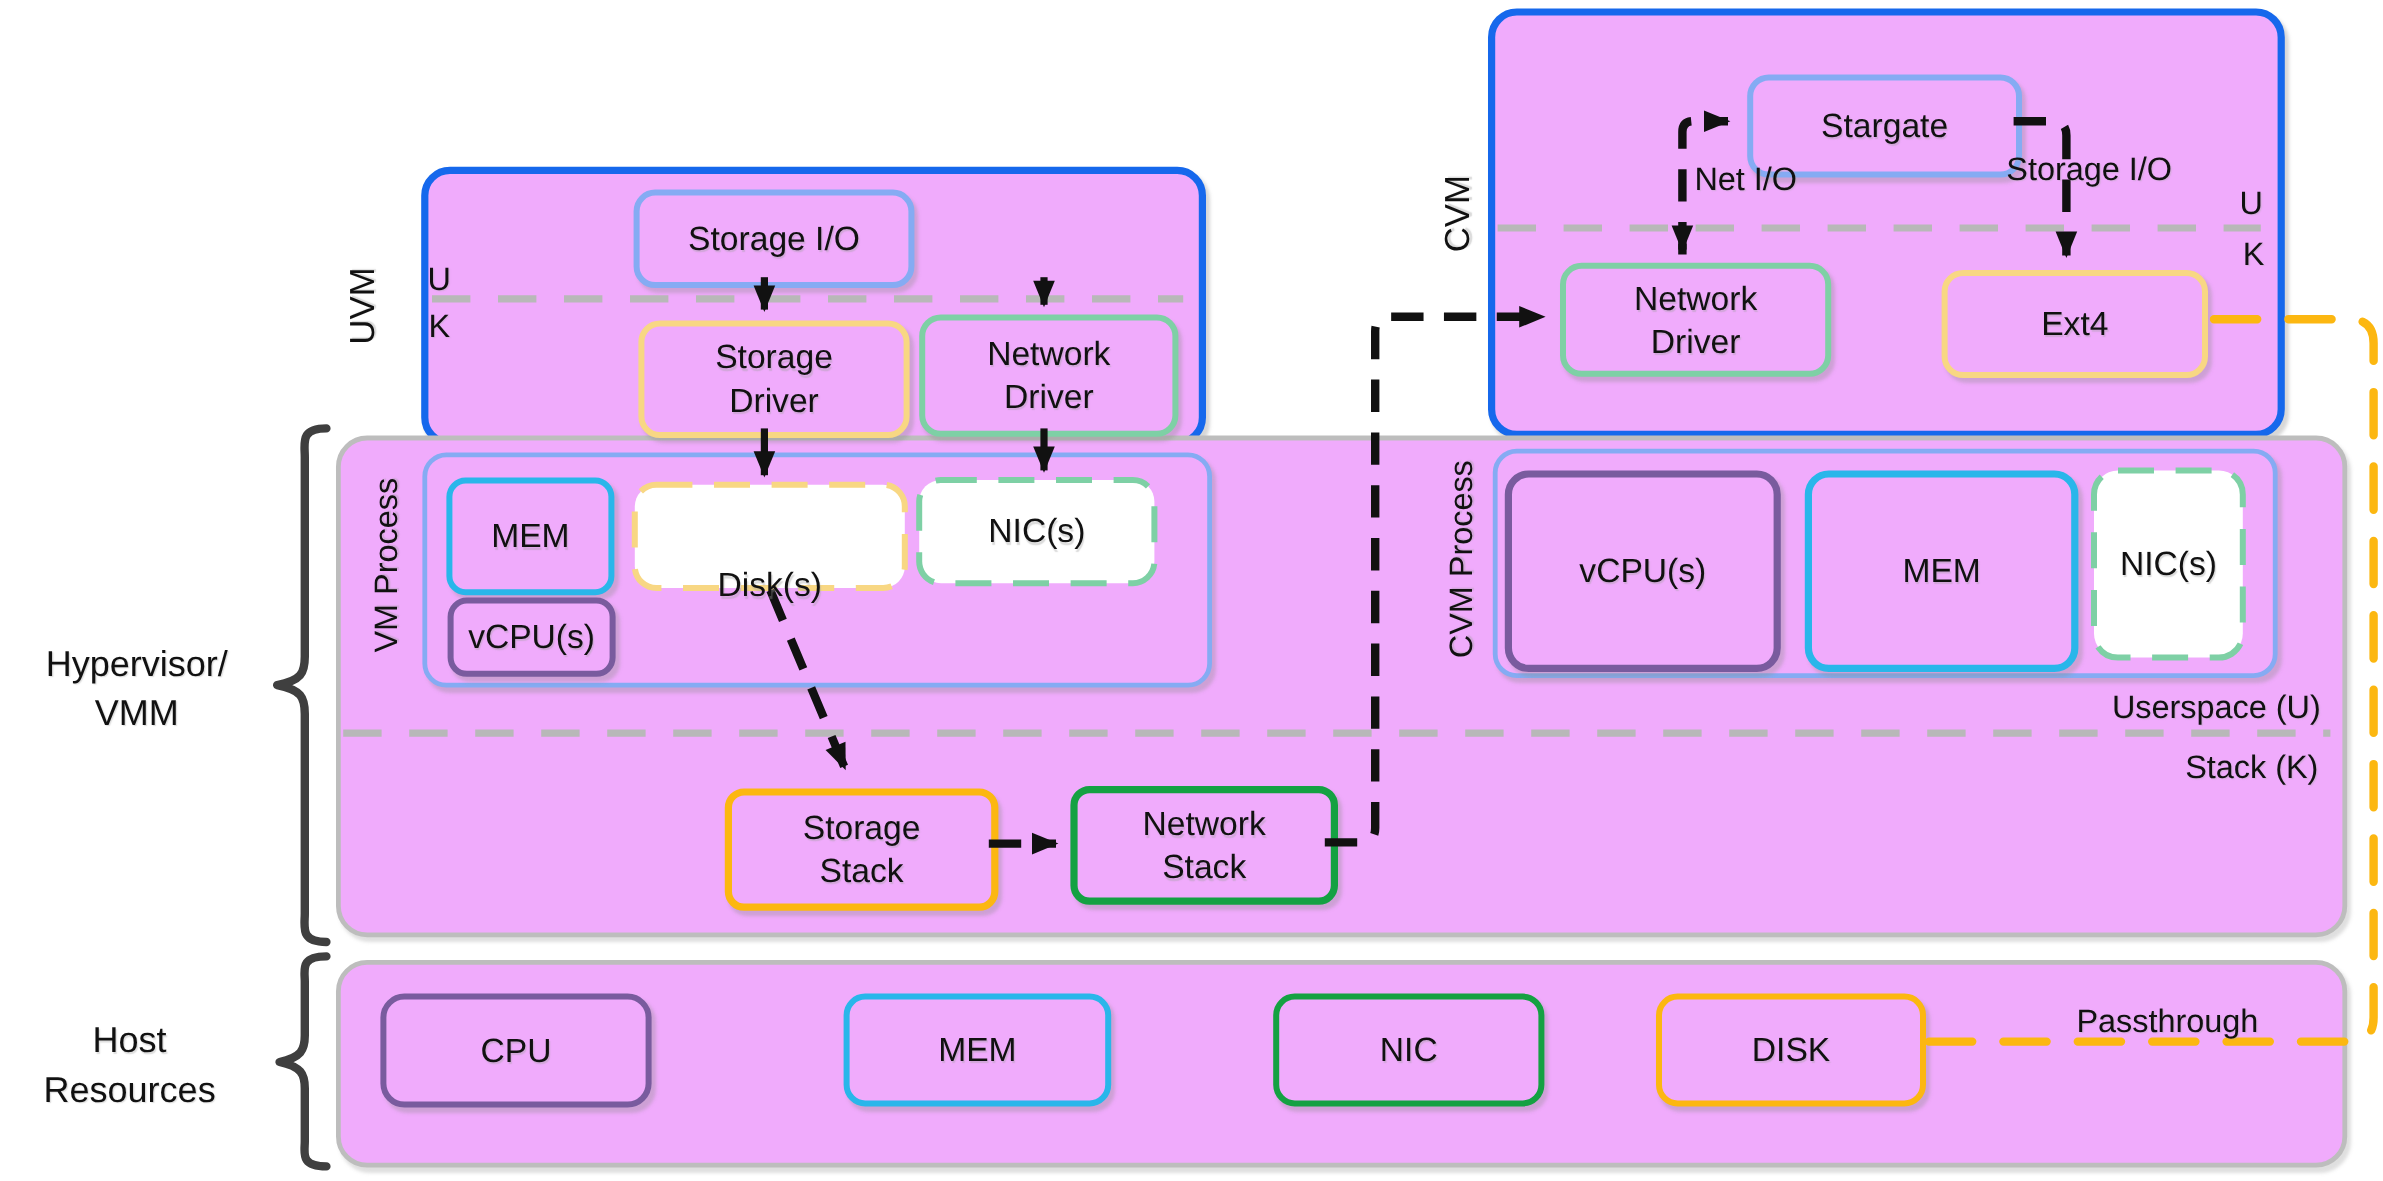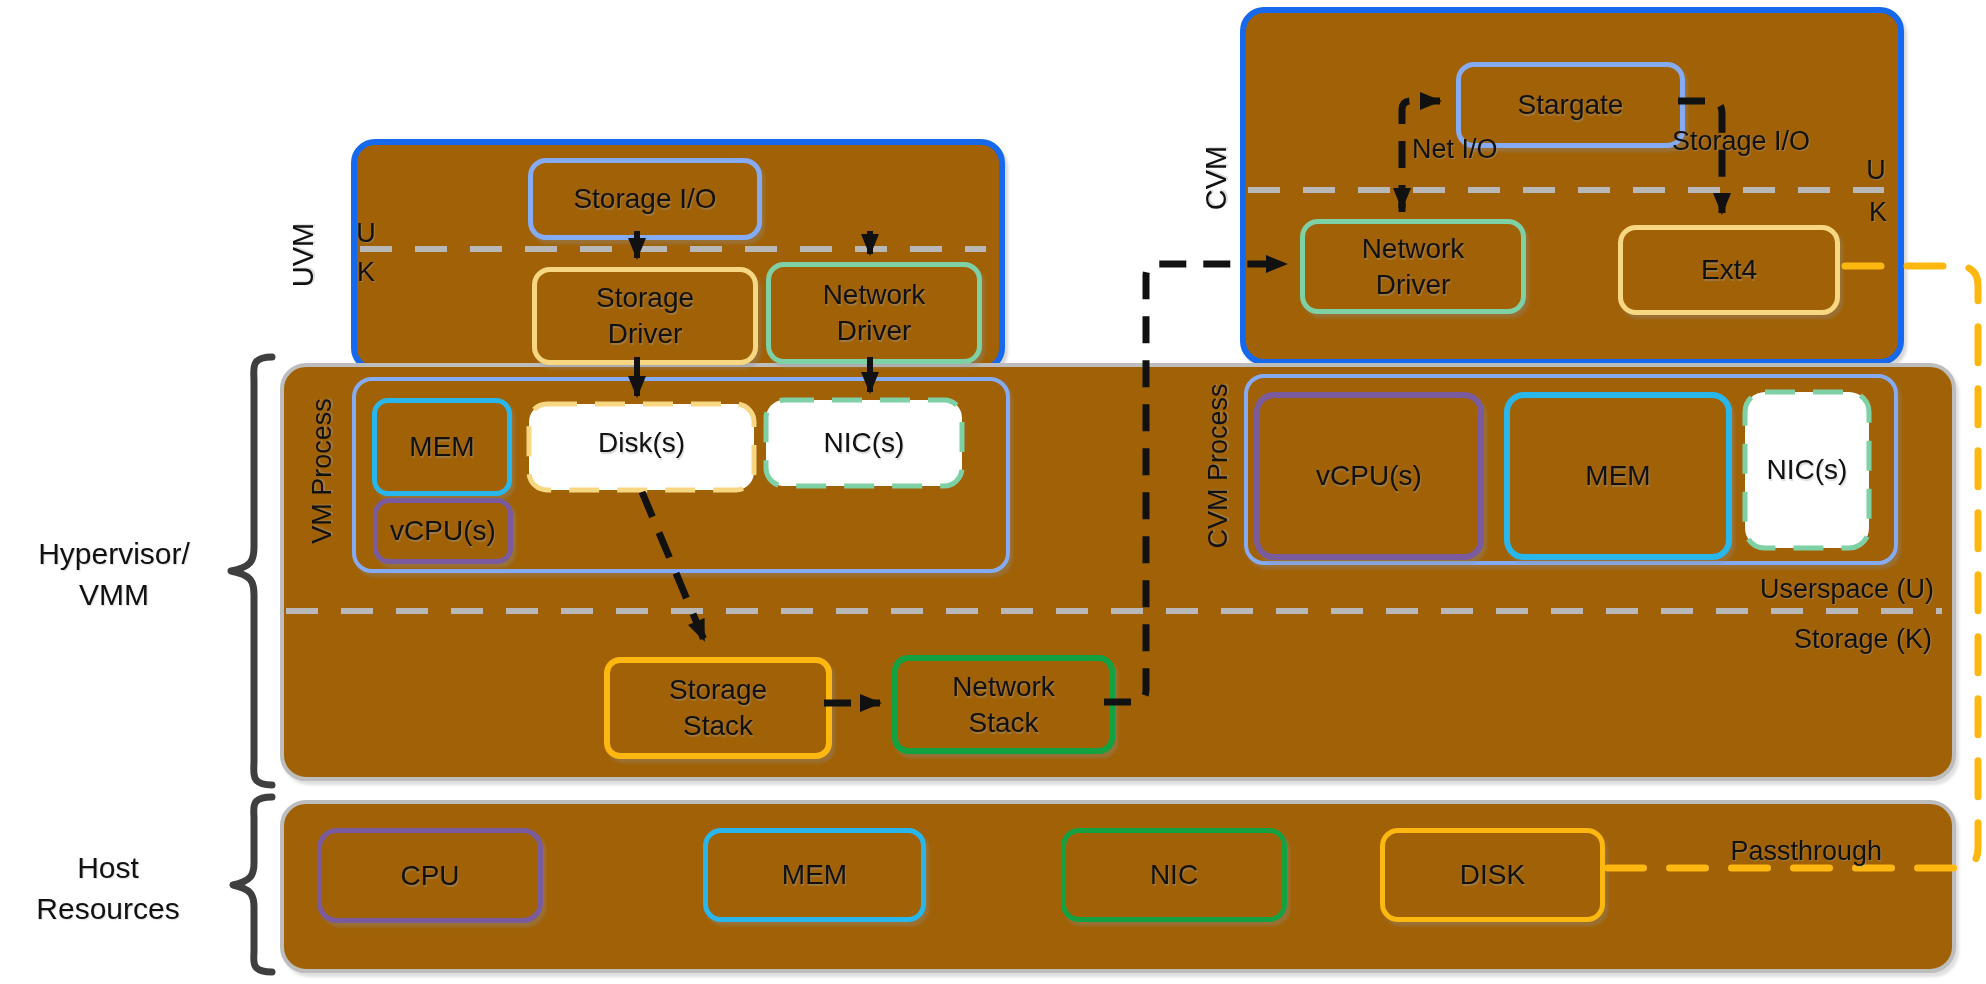--- a/index.html
+++ b/index.html
@@ -1,18 +1,18 @@
 <!DOCTYPE html>
 <html><head>
 <meta charset="utf-8">
 <style>
   html,body{margin:0;padding:0;background:#fff;}
   #stage{position:relative;width:1986px;height:984px;background:#fff;overflow:hidden;
          font-family:"Liberation Sans",sans-serif;color:#111;}
-  .box{position:absolute;background:#a16207;display:flex;align-items:center;justify-content:center;
+  .box{position:absolute;background:#f0abfc;display:flex;align-items:center;justify-content:center;
        text-align:center;font-size:28px;box-shadow:3px 4px 3px rgba(140,140,140,0.35);}
   .lbl{white-space:pre-line;line-height:1.28;text-shadow:1px 2px 1px rgba(160,160,160,0.4);}
   .b-blue{border:6px solid #1668ec;border-radius:24px;}
   .b-lblue{border:5px solid #85abf3;border-radius:18px;}
   .b-lblue4{border:4px solid #85abf3;border-radius:20px;}
   .b-lgreen{border:5px solid #7ed0a5;border-radius:18px;}
   .b-lyellow{border:5px solid #f8d783;border-radius:18px;}
   .b-cyan{border:5px solid #29b6ea;border-radius:16px;}
   .b-purple{border:5px solid #795b9e;border-radius:16px;}
   .b-purple-big{border:6px solid #795b9e;border-radius:20px;}
@@ -124,21 +124,21 @@
     <path d="M1104 702 L1134 702 Q1146 702 1146 690 L1146 276 Q1146 264 1158 264 L1286 264" stroke="#111" stroke-width="7" stroke-dasharray="27 17" fill="none" marker-end="url(#ah)"></path>
     <path d="M824 703 L880 703" stroke="#111" stroke-width="7" stroke-dasharray="27 17" fill="none" marker-end="url(#ah)"></path>
     <path d="M642 492 L704 640" stroke="#111" stroke-width="7" stroke-dasharray="27 17" fill="none" marker-end="url(#ah)"></path>
 
     <path d="M1845 266 L1958 266 Q1978 266 1978 286 L1978 848 Q1978 868 1958 868 L1598 868" stroke="#fcb711" stroke-width="7" stroke-dasharray="36 26" fill="none" stroke-linecap="round"></path>
 
     <path d="M272 357 C250 357 254 369 254 381 L254 547 C254 561 251 567 231 571 C251 575 254 581 254 595 L254 761 C254 773 250 785 272 785" stroke="#3f3f3f" stroke-width="7" fill="none" stroke-linecap="round" stroke-linejoin="round"></path>
     <path d="M272 797 C250 797 254 808 254 818 L254 863 C254 875 251 881 233 885 C251 889 254 895 254 907 L254 951 C254 961 250 972 272 972" stroke="#3f3f3f" stroke-width="7" fill="none" stroke-linecap="round" stroke-linejoin="round"></path>
   </svg>
 
-  <div class="box nobg" style="left:529px;top:400px;width:225px;height:86px;">
+  <div class="box nobg" style="left:529px;top:420px;width:225px;height:86px;align-items:flex-end;">
     <span class="lbl">Disk(s)</span>
   </div>
   <div class="box nobg" style="left:766px;top:400px;width:196px;height:86px;">
     <span class="lbl">NIC(s)</span>
   </div>
   <div class="box nobg" style="left:1745px;top:392px;width:124px;height:156px;">
     <span class="lbl">NIC(s)</span>
   </div>
 
   <div class="vlabel" style="left:303px;top:255px;">UVM</div>
@@ -148,21 +148,21 @@
 
   <div class="flabel ctr" style="left:366px;top:233px;">U</div>
   <div class="flabel ctr" style="left:366px;top:272px;">K</div>
   <div class="flabel ctr" style="left:1876px;top:170px;">U</div>
   <div class="flabel ctr" style="left:1878px;top:212px;">K</div>
 
   <div class="flabel" style="left:1412px;top:134px;">Net I/O</div>
   <div class="flabel" style="left:1620px;top:126px;width:242px;text-align:center;">Storage I/O</div>
 
   <div class="flabel" style="left:1640px;top:574px;width:294px;text-align:right;">Userspace (U)</div>
-  <div class="flabel" style="left:1640px;top:624px;width:292px;text-align:right;">Storage (K)</div>
+  <div class="flabel" style="left:1640px;top:624px;width:292px;text-align:right;">Stack (K)</div>
 
   <div class="flabel" style="left:1662px;top:836px;width:220px;text-align:right;">Passthrough</div>
 
   <div class="flabel lbl" style="left:0px;top:848px;width:216px;text-align:center;font-size:30px;line-height:1.35;">Host
 Resources</div>
   <div class="flabel lbl" style="left:0px;top:534px;width:228px;text-align:center;font-size:30px;line-height:1.35;">Hypervisor/
 VMM</div>
 
 </div>
 

